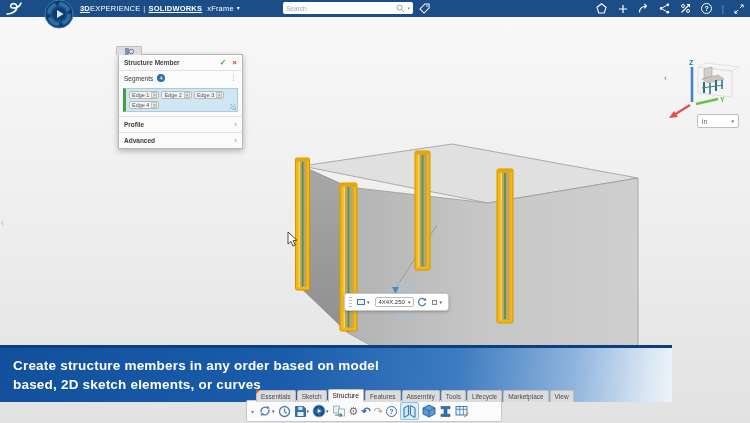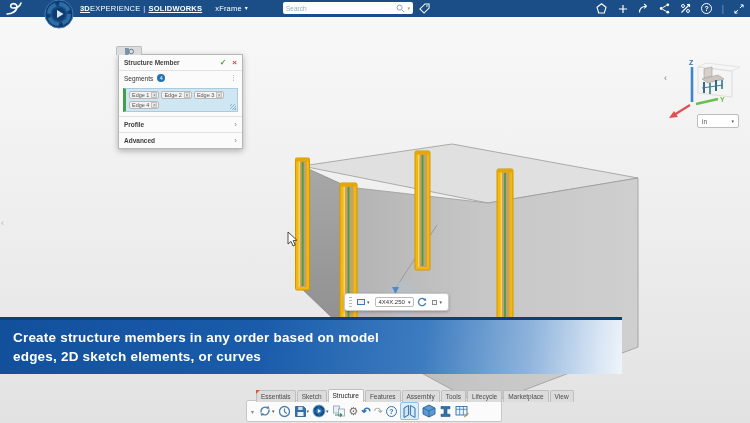--- a/index.html
+++ b/index.html
@@ -7,21 +7,21 @@
   .abs { position:absolute; }
   #stage { position:relative; width:750px; height:423px; background:#e8e8e8; }
 
   
   #topbar { left:0; top:0; width:750px; height:17px; background:#1b4e87; z-index:30; }
   #logo3ds { left:4px; top:1px; }
   #compass { left:44px; top:-1px; width:30px; height:30px; z-index:40; }
   #brand { left:80px; top:0; height:17px; line-height:17px; color:#fff; font-size:7.5px; letter-spacing:.2px; white-space:nowrap; }
   #brand b { font-weight:bold;text-decoration:underline; }
   #brand .sep { margin:0 3px; opacity:.85; }
-  #brand .app { font-weight:normal; margin-left:13px; }
+  #brand .app { font-weight:normal; margin-left:5px; }
   #brand .car { font-size:6px; margin-left:3px; vertical-align:1px; }
   #searchwrap { left:283px; top:2px; width:130px; height:12px; background:#fff; border-radius:2px; display:flex; align-items:center; padding:0 3px; }
   #searchwrap input { flex:1; border:none; outline:none; font-size:6.5px; color:#333; background:transparent; min-width:0; }
   #searchwrap input::placeholder { color:#9aa7b4; }
   #searchwrap .car { font-size:5px; color:#8a98a6; margin-left:2px; }
   #tagicon { left:419px; top:3px; }
   #topicons { right:5px; top:0; height:17px; display:flex; align-items:center; gap:9px; }
   #topicons .ticon { display:flex; align-items:center; justify-content:center; width:12px; height:12px; }
   .qcircle { width:11px; height:11px; border:1px solid #fff; border-radius:50%; color:#fff; font-size:7px; display:flex; align-items:center; justify-content:center; font-weight:bold; }
   #topicons .vsep { color:#7b9dc2; font-size:9px; }
@@ -55,21 +55,21 @@
   #profsel { border:1px solid #bbb; border-radius:2px; padding:1px 3px; display:flex; align-items:center; gap:3px; font-size:6px; color:#333; background:#fff; }
 
   
   #rcollapse { left:664px; top:56px; color:#777; font-size:9px; }
   #lcollapse { left:1px; top:201px; color:#999; font-size:9px; opacity:.7; }
   #triad { left:660px; top:40px; }
   #unitsel { left:697px; top:97px; width:42px; height:14px; background:#fff; border:1px solid #bdbdbd; border-radius:2px; display:flex; align-items:center; padding:0 4px; font-size:6.5px; color:#555; }
   #unitsel .mcar { margin-left:auto; }
 
   
-  #banner { left:0; top:300px; width:622px; height:57px; z-index:10;
+  #banner { left:0; top:328px; width:672px; height:57px; z-index:10;
     background:linear-gradient(96deg,#12509c 0%,#1a5cab 42%,#3d7cc0 68%,#8fb4dc 85%,#d9e6f4 96%,#eef4fa 100%);
     border-top:3px solid #0d3f7e; color:#fff; padding:8px 13px 0 13px; }
   #banner .bl { font-size:13.5px; font-weight:600; letter-spacing:.2px; line-height:19px; }
 
   
   #tabsrow { left:256px; top:389px; display:flex; align-items:flex-end; z-index:12; }
   .tab { position:relative; background:#dcdcdc; border:1px solid #bfbfbf; border-bottom:none; border-radius:2px 2px 0 0; font-size:6.5px; color:#4a4a4a; padding:2px 4px 2px 4px; margin-right:1px; white-space:nowrap; }
   .tab.active { background:#fbfbfb; color:#222; z-index:3; padding-bottom:3px; }
   .tab.flagged::before { content:""; position:absolute; top:-1px; left:-1px; border-top:4px solid #e8571f; border-right:4px solid transparent; }
   #iconbar { left:246px; top:400px; width:256px; height:22px; background:#fbfbfb; border:1px solid #c7c7c7; border-radius:2px; display:flex; align-items:center; gap:3px; padding:0 4px; z-index:11; }
@@ -303,21 +303,21 @@
       <polygon points="14,54 9,61 18,60" fill="#e05050"></polygon>
       <text x="42" y="62" font-size="7" font-weight="bold" fill="#e05050">X</text>
     </svg>
     <div id="unitsel" class="abs">
       <span>in</span>
       <span class="mcar">▾</span>
     </div>
 
     <div id="banner" class="abs">
       <div class="bl">Create structure members in any order based on model</div>
-      <div class="bl">edges, 2D sketch elements, or curves</div>
+      <div class="bl">based, 2D sketch elements, or curves</div>
     </div>
   </div>
 
   <div id="tabsrow" class="abs">
     <span class="tab flagged">Essentials</span>
     <span class="tab">Sketch</span>
     <span class="tab active">Structure</span>
     <span class="tab">Features</span>
     <span class="tab">Assembly</span>
     <span class="tab">Tools</span>

